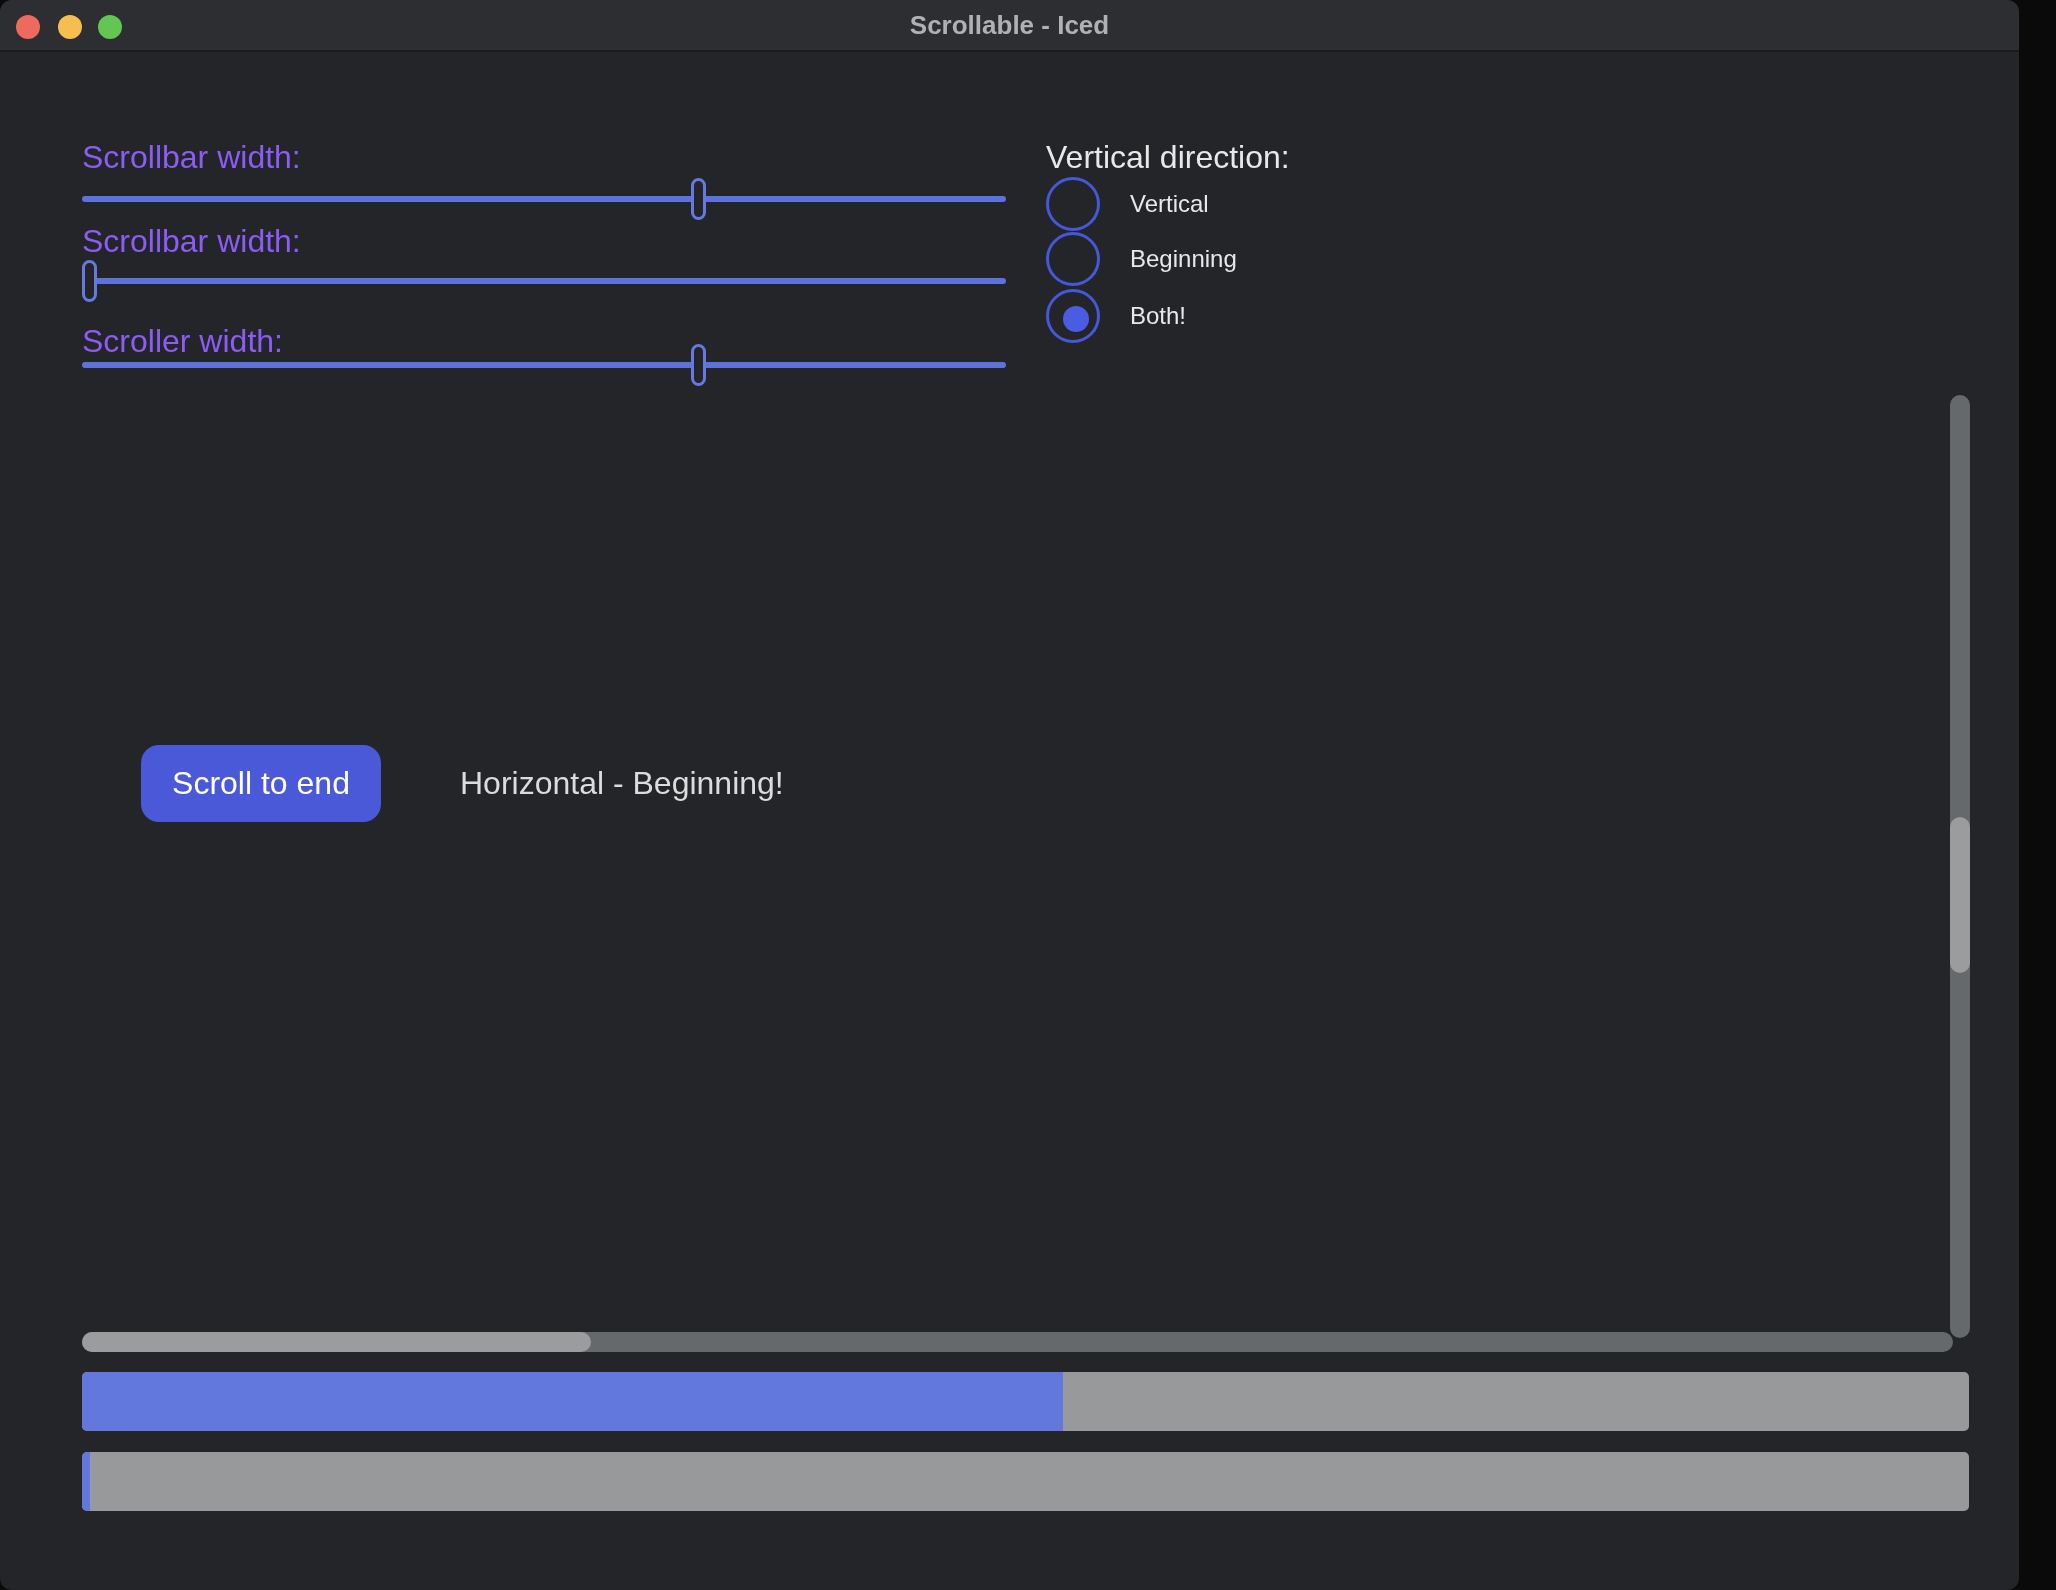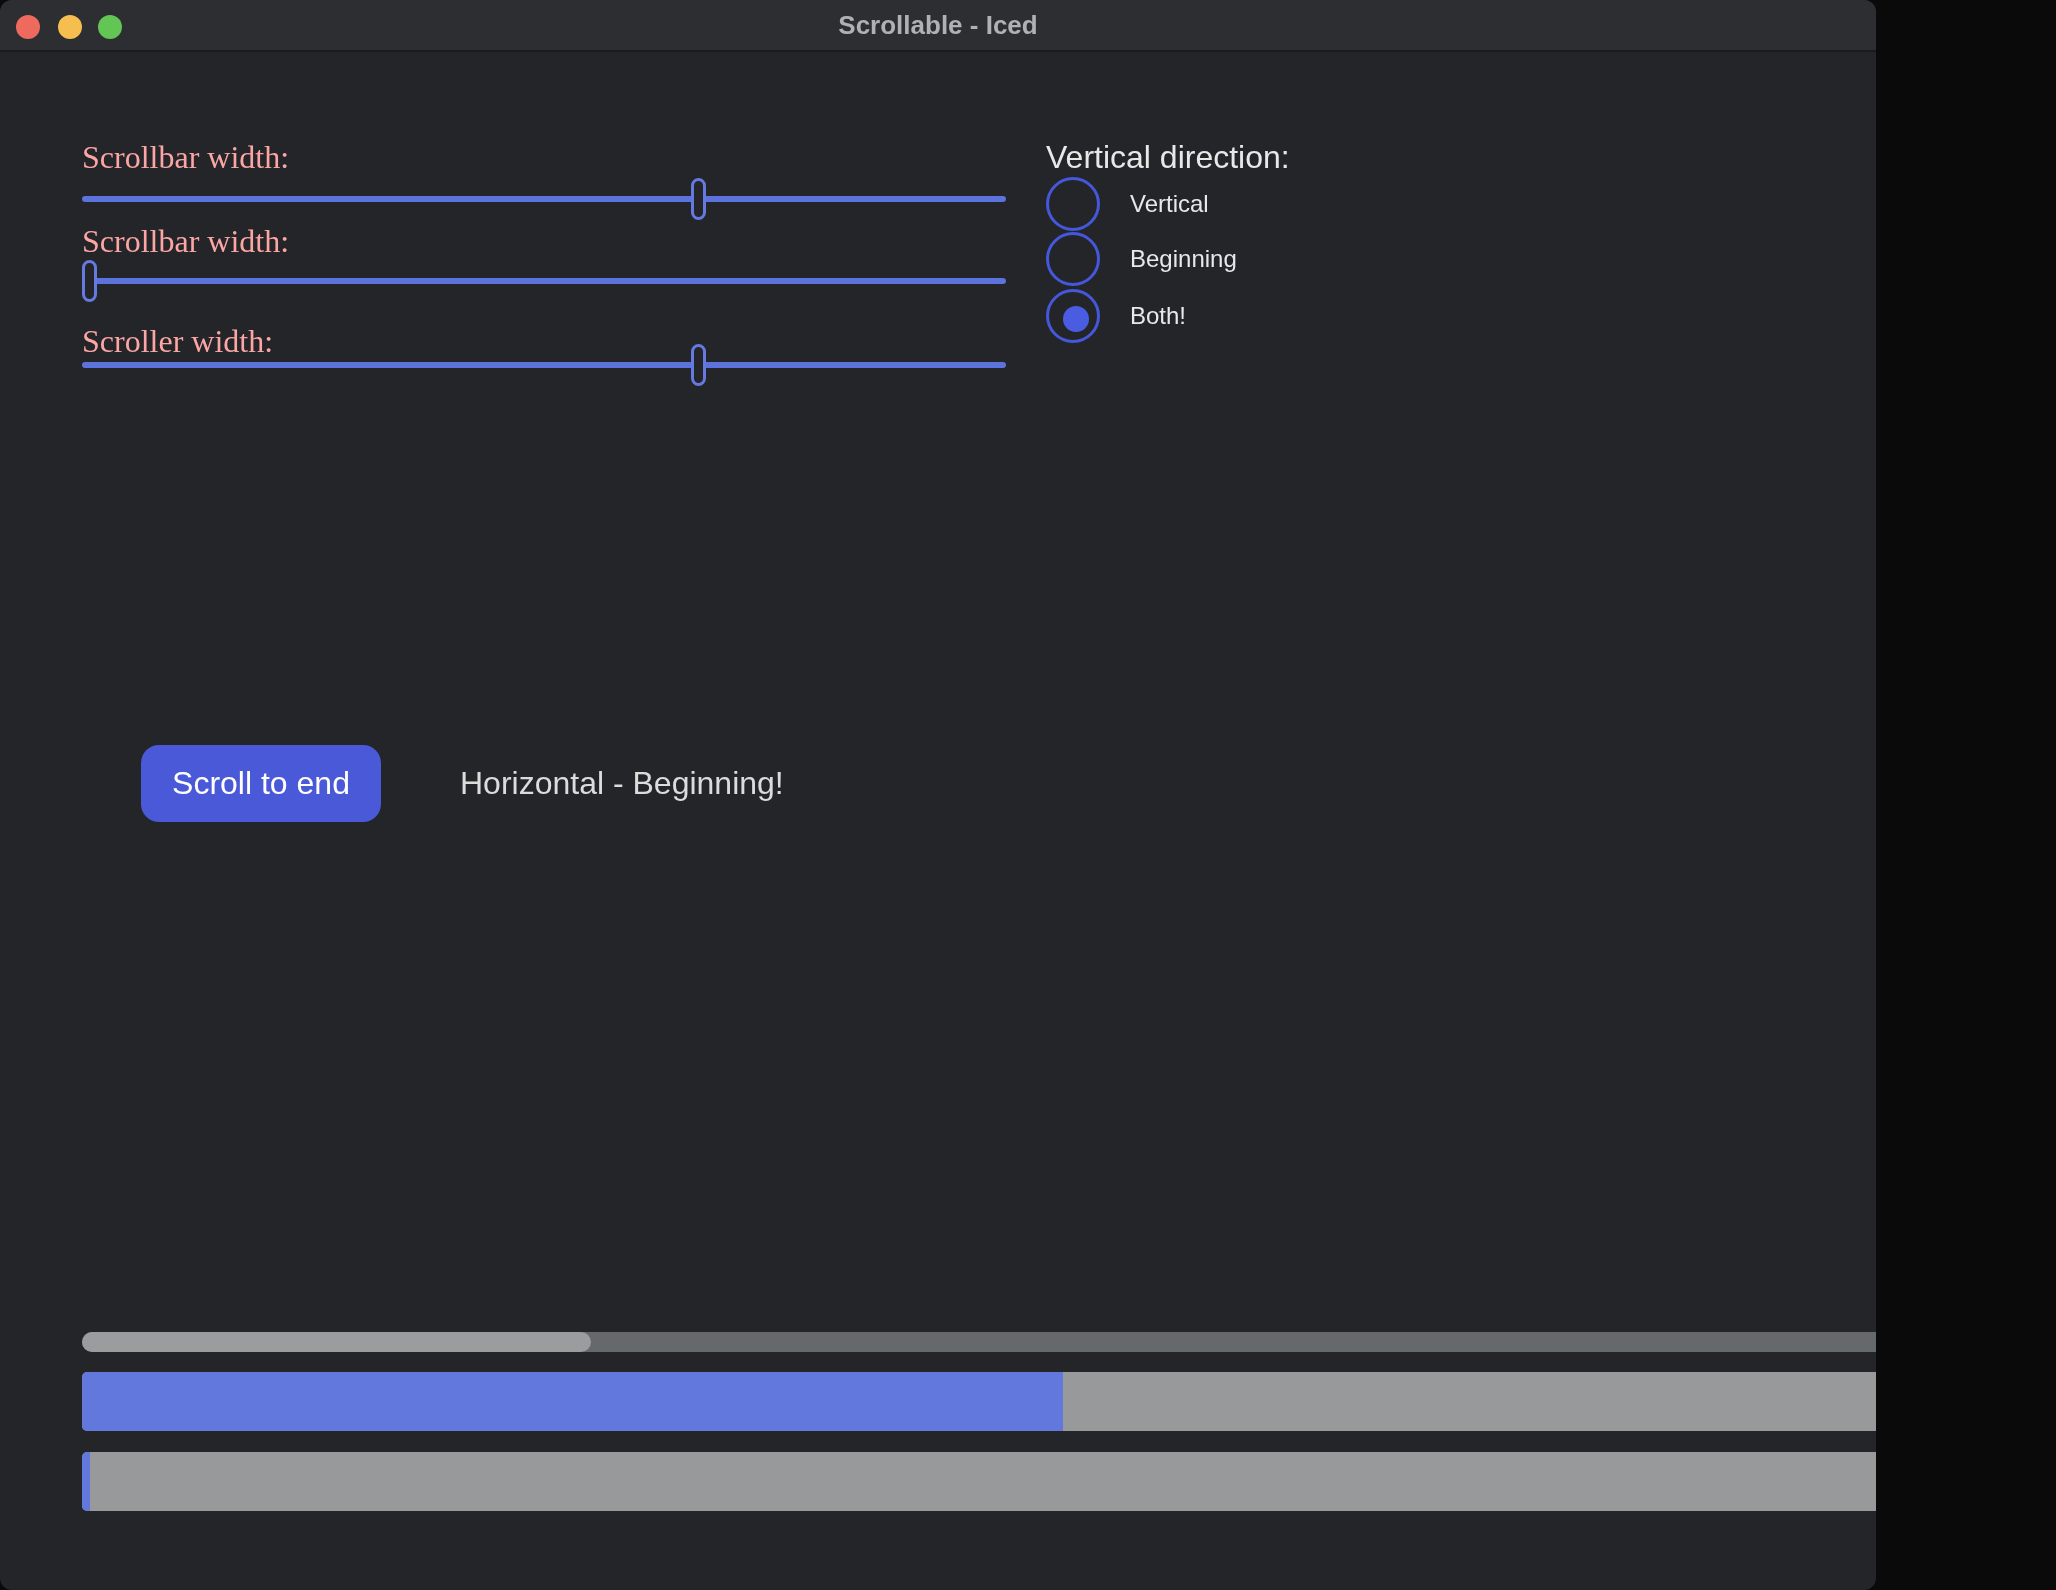--- a/index.html
+++ b/index.html
@@ -1,29 +1,29 @@
 <!DOCTYPE html>
 <html><head>
 <meta charset="utf-8">
 <style>
   html,body{margin:0;padding:0;background:#0a0a0a;}
   body{width:2056px;height:1590px;font-family:"Liberation Sans",sans-serif;-webkit-font-smoothing:antialiased;}
-  #window{position:absolute;top:0;left:0;width:1876px;height:1590px;background:#232528;border-radius:12px;overflow:hidden;}
+  #window{position:absolute;top:0;left:0;width:2019px;height:1590px;background:#232528;border-radius:12px;overflow:hidden;}
 
   
   #titlebar{position:absolute;top:0;left:0;width:100%;height:52px;background:#2D2E31;border-bottom:2px solid #1A1B1D;box-sizing:border-box;}
   .traffic{position:absolute;top:15px;width:24px;height:24px;border-radius:50%;}
   #tl-close{left:16px;background:#EE6A5F;}
   #tl-min{left:58px;background:#F5BE4F;}
   #tl-zoom{left:98px;background:#62C554;}
   #window-title{position:absolute;top:0;left:0;width:100%;height:50px;line-height:50px;text-align:center;
     font-size:26px;font-weight:bold;color:#B0B1B3;}
 
   
-  .ctl-label{position:absolute;left:82px;font-size:32px;color:#fca5a5;line-height:44px;font-family:Liberation Serif, serif;}
+  .ctl-label{position:absolute;left:82px;font-size:32px;color:#8b5cf6;line-height:44px;}
   #lbl-scrollbar-width{top:135px;}
   #lbl-scrollbar-margin{top:219px;}
   #lbl-scroller-width{top:319px;}
 
   
   .slider{position:absolute;left:82px;width:924px;height:42px;}
   #slider-scrollbar-width{top:178px;}
   #slider-scrollbar-margin{top:260px;}
   #slider-scroller-width{top:344px;}
   .slider .track{position:absolute;top:18px;left:0;width:100%;height:6px;border-radius:3px;background:#5C72DC;}

